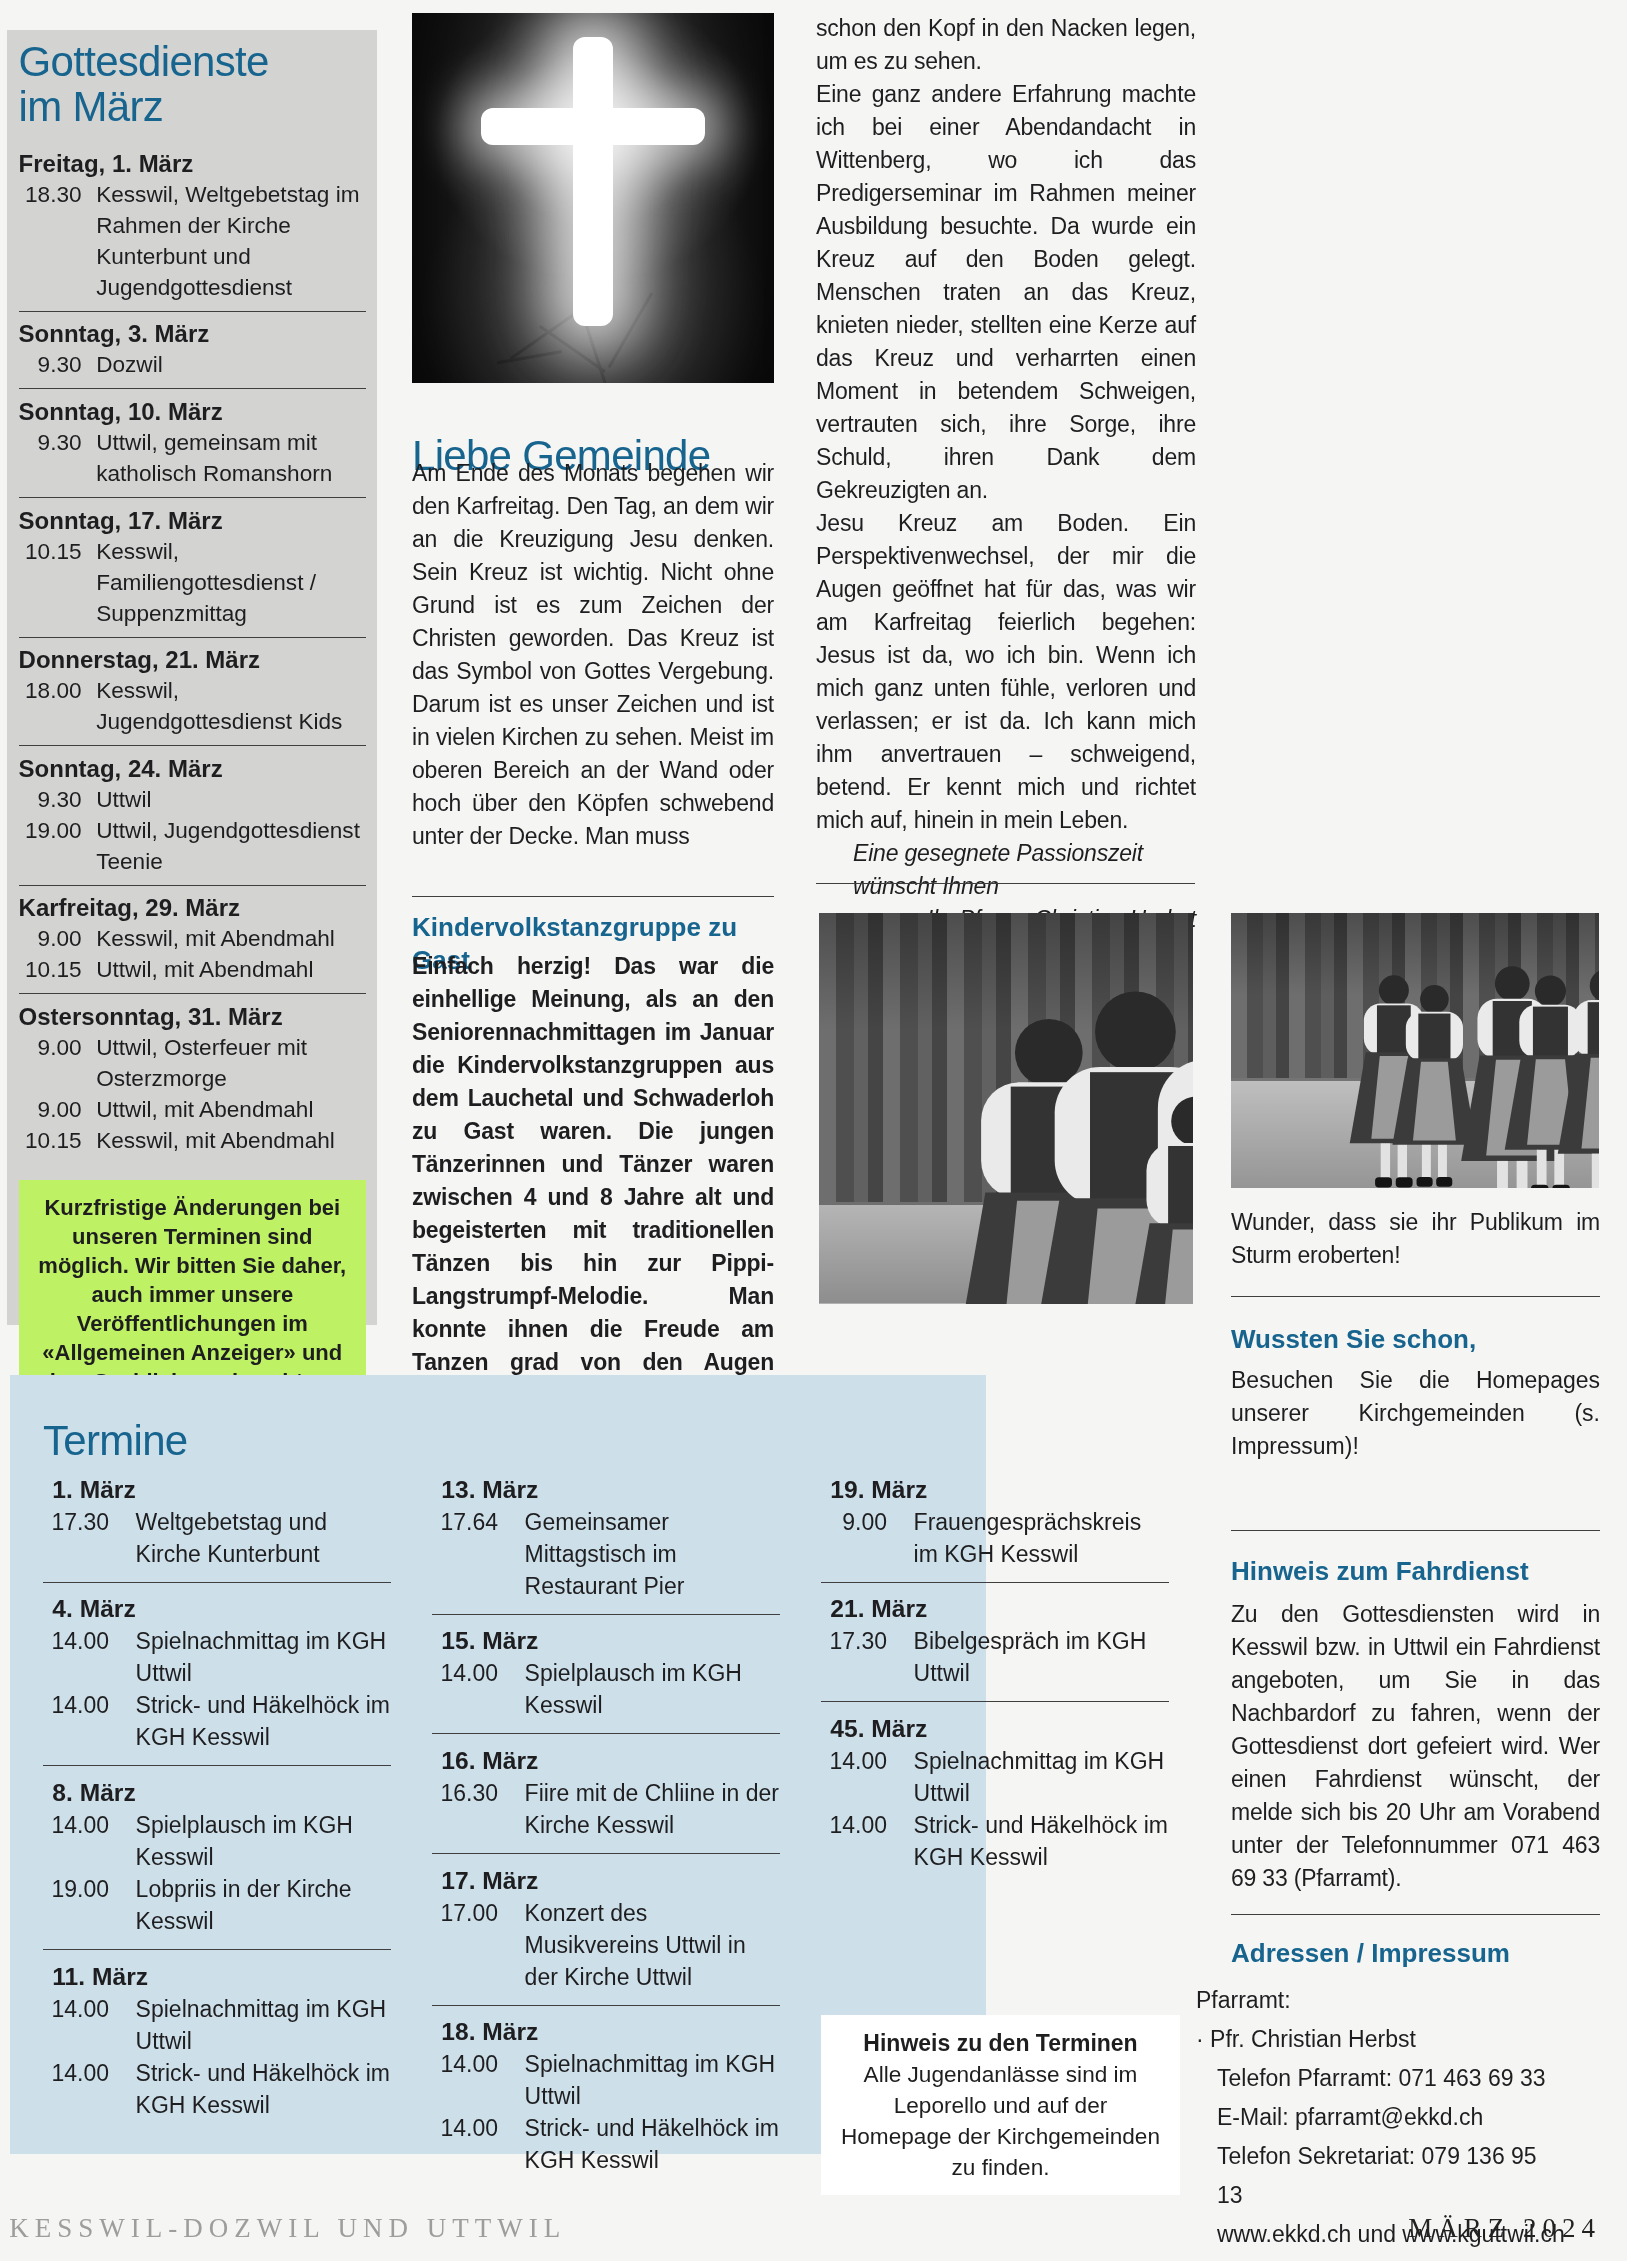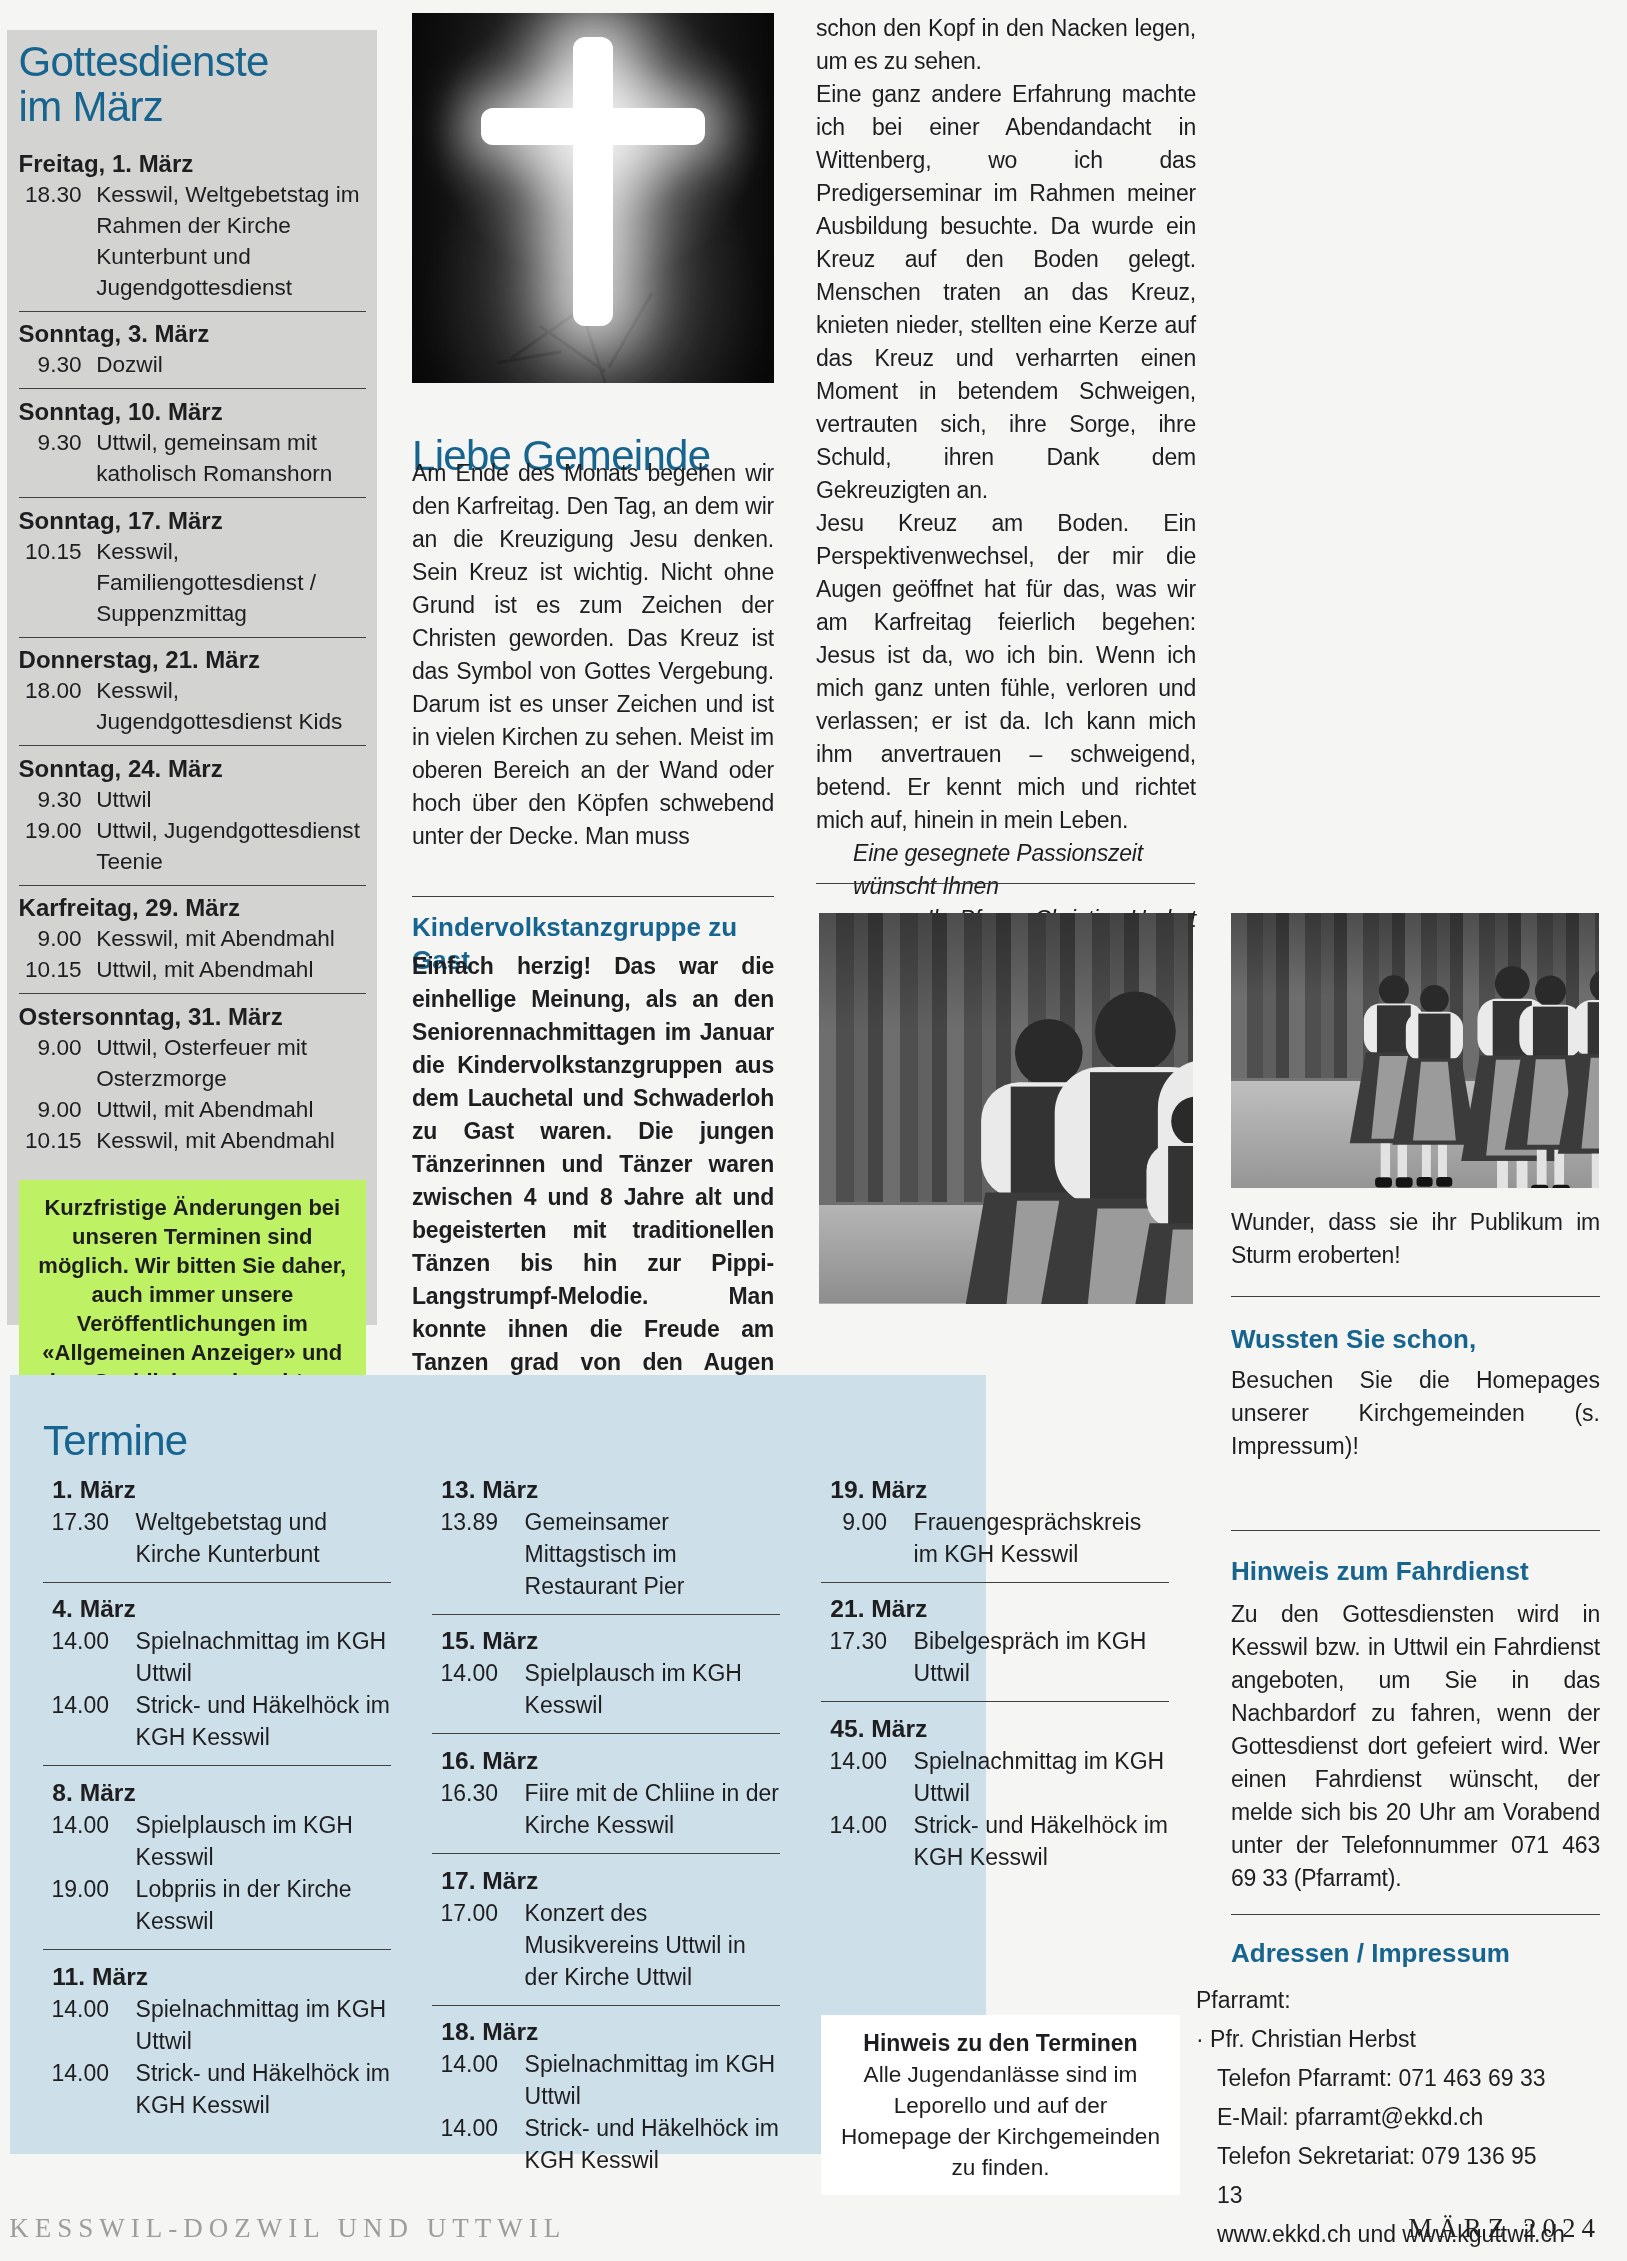--- a/index.html
+++ b/index.html
@@ -340,21 +340,21 @@
             <span class="t">14.00</span>
             <span class="x">Strick- und Häkelhöck im KGH Kesswil</span>
           </div>
       </div>
     </div>
 
     <div class="tm-col">
       <div>
         <div class="tm-day">13. März</div>
         <div class="tm-rw">
-            <span class="t">13.89</span>
+            <span class="t">17.64</span>
             <span class="x">Gemeinsamer Mittagstisch im Restaurant Pier</span>
           </div>
       </div>
       <div class="tm-sep"></div>
       <div>
         <div class="tm-day">15. März</div>
         <div class="tm-rw">
             <span class="t">14.00</span>
             <span class="x">Spielplausch im KGH Kesswil</span>
           </div>

